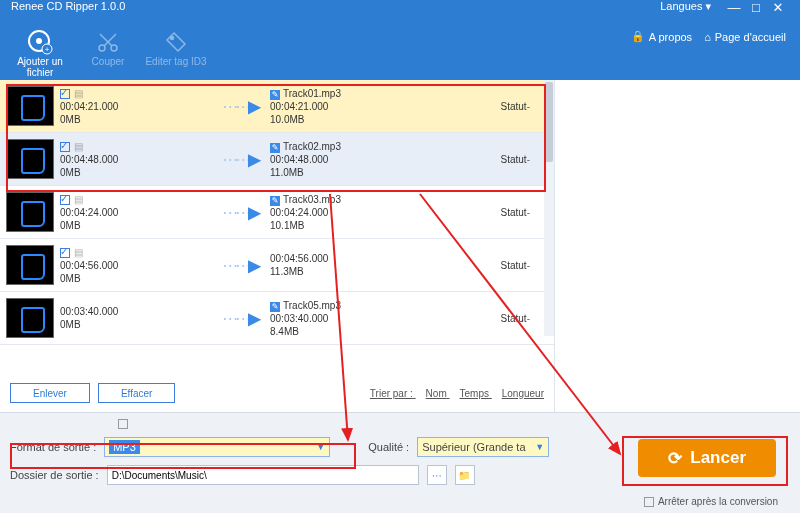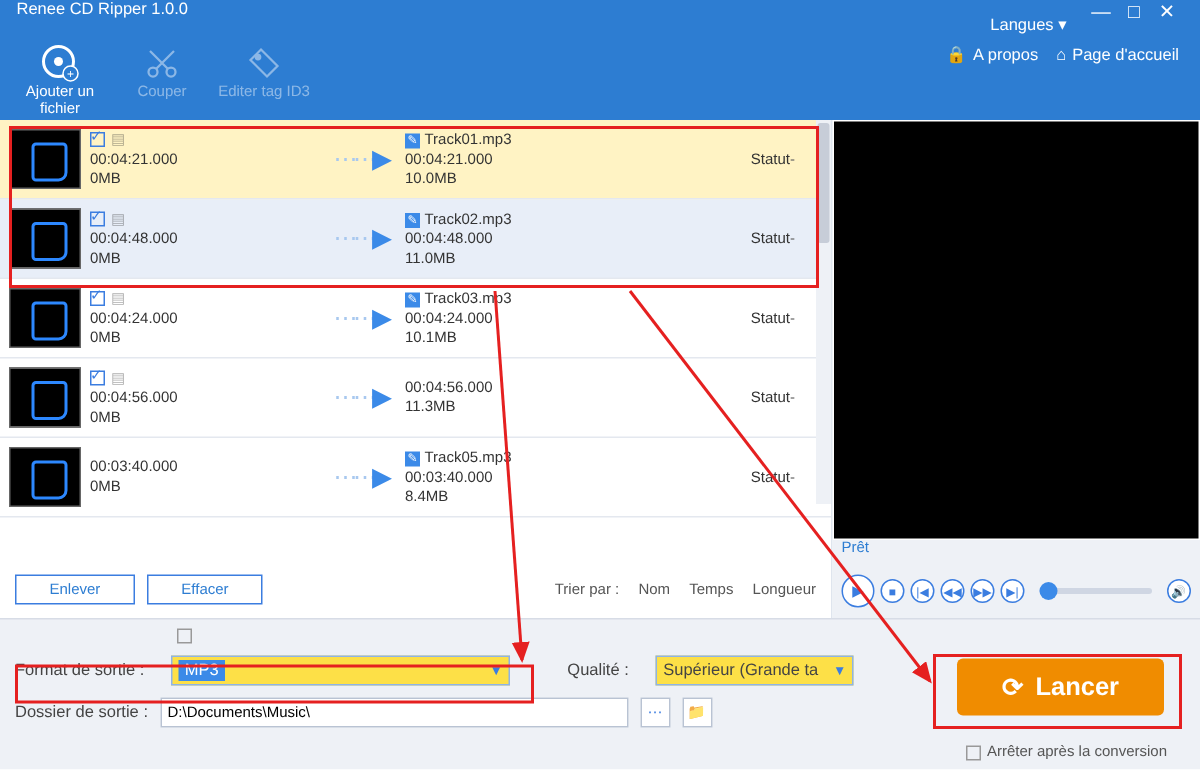--- a/index.html
+++ b/index.html
@@ -1,19 +1,19 @@
 <!DOCTYPE html>
 <html><head>
 <meta charset="utf-8">
 <style>
   * { box-sizing: border-box; margin: 0; padding: 0; font-family: "Segoe UI", Arial, sans-serif; }
   body { width: 800px; height: 513px; background: #fff; overflow: hidden; position: relative; }
   .titlebar { height: 24px; background: #2d7dd2; color: #fff; display: flex; padding: 0 11px; font-size: 11px; }
   .titlebar .title { flex: 1; }
-  .titlebar .lang { margin-right: 12px; cursor: pointer; margin-top: 10px; }
+  .titlebar .lang { margin-right: 12px; cursor: pointer; }
   .titlebar .winbtn { width: 22px; text-align: center; font-size: 13px; cursor: pointer; }
   .toolbar { height: 56px; background: #2d7dd2; display: flex; align-items: flex-start; color: #fff; font-size: 10px; padding-left: 6px; }
   .toolbtn { width: 68px; text-align: center; padding-top: 4px; cursor: pointer; }
   .toolbtn .ticon { height: 28px; display: flex; align-items: center; justify-content: center; }
   .toolbtn.dim { opacity: .45; }
   .toolbar .spacer { flex: 1; }
   .toolbar .rlinks { display: flex; align-items: center; gap: 12px; padding-right: 14px; padding-top: 6px; font-size: 11px; }
   .toolbar .rlinks span { display: flex; align-items: center; gap: 4px; cursor: pointer; }
 
   .main { display: flex; height: 332px; }
@@ -32,37 +32,37 @@
   .arrowico { width:60px; text-align:center; color:#a8c8ef; font-size:16px; letter-spacing:-3px;}
   .arrowico b{color:#3b8ae8;}
   .out { width:140px; line-height:1.3;}
   .out .edit{display:inline-block;width:10px;height:10px;background:#3b8ae8;color:#fff;font-size:8px;text-align:center;line-height:10px;margin-right:3px;}
   .statcol { flex:1; display:flex; justify-content:flex-end;}
   .statcol .lbl{color:#333;}
   .statcol .val{color:#666;margin-right:8px;}
 
   .listfoot { height:38px; display:flex; align-items:center; padding:0 10px; font-size:10px; color:#555; gap:8px;}
   .btn-sm { height:20px; border:1px solid #3b7de0;background:#fff;color:#2d7dd2;font-size:10px;padding:0 22px;cursor:pointer;}
-  .listfoot .sort{margin-left:auto;}
+  .listfoot .sort{margin-left:auto;text-decoration:underline;}
   .listfoot .sort span{margin-left:10px;}
 
   .preview { flex:1; display:flex; flex-direction:column; }
   .viewport { flex:1; background:#000; margin:1px;}
   .status { height:16px; font-size:10px; color:#2d7dd2; padding-left:6px; background:#eef1f6;}
   .player { height:36px; background:#eef1f6; display:flex; align-items:center; padding:0 6px; gap:4px;}
   .pbtn { width:16px;height:16px;border:1px solid #3b7de0;border-radius:50%;display:flex;align-items:center;justify-content:center;color:#3b7de0;font-size:8px;cursor:pointer;background:#fff;}
   .pbtn.big{width:22px;height:22px;font-size:10px;}
   .seek{flex:1;height:4px;background:#cfd6e3;border-radius:2px;margin:0 6px;position:relative;}
   .seek .dot{position:absolute;left:0;top:-4px;width:12px;height:12px;background:#3b8ae8;border-radius:50%;}
 
   .bottom { height:101px; background:#eef1f6; border-top:1px solid #d7dce6; padding:6px 10px; font-size:11px; color:#444;}
   .mergebox{margin-left:108px;display:flex;align-items:center;gap:5px;font-size:10px;}
   .mergebox .cb{width:10px;height:10px;border:1px solid #999;display:inline-block;}
   .rowb{display:flex;align-items:center;margin-top:8px;gap:8px;}
-  .sel{height:20px;border:1px solid #8db3e8;background:#fde047;font-size:11px;padding:0 4px;display:flex;align-items:center;justify-content:space-between;cursor:pointer;margin-left:10px;}
+  .sel{height:20px;border:1px solid #8db3e8;background:#fef9c3;font-size:11px;padding:0 4px;display:flex;align-items:center;justify-content:space-between;cursor:pointer;}
   .sel .dd{color:#3b7de0;font-size:9px;}
   .sel.fmt{width:226px;}
   .sel.fmt .txt{background:#3b8ae8;color:#fff;padding:1px 4px;}
   .sel.qual{width:132px;}
   .inp{height:20px;border:1px solid #b9c3d3;background:#fff;font-size:10px;padding:0 4px;width:312px;}
   .iconbtn{width:20px;height:20px;border:1px solid #b9c3d3;background:#fff;display:flex;align-items:center;justify-content:center;font-size:10px;color:#3b7de0;cursor:pointer;}
   .launch{position:absolute;right:24px;bottom:36px;width:138px;height:38px;background:#f08c00;border-radius:4px;color:#fff;font-size:17px;font-weight:bold;display:flex;align-items:center;justify-content:center;gap:8px;cursor:pointer;}
   .stopafter{position:absolute;right:22px;bottom:6px;font-size:10px;color:#555;display:flex;align-items:center;gap:4px;}
   .stopafter .cb{width:10px;height:10px;border:1px solid #999;}
 
@@ -222,36 +222,20 @@
     </div>
     <div class="listfoot">
       <button class="btn-sm">Enlever</button>
       <button class="btn-sm">Effacer</button>
       <div class="sort">
         <span>Trier par :</span>
         <span>Nom</span>
         <span>Temps</span>
         <span>Longueur</span>
       </div>
-    </div>
-  </div>
-  <div class="preview">
-    <div class="viewport"></div>
-    <div class="status">Prêt</div>
-    <div class="player">
-      <div class="pbtn big">▶</div>
-      <div class="pbtn">■</div>
-      <div class="pbtn">|◀</div>
-      <div class="pbtn">◀◀</div>
-      <div class="pbtn">▶▶</div>
-      <div class="pbtn">▶|</div>
-      <div class="seek">
-          <div class="dot"></div>
-        </div>
-      <div class="pbtn">🔊</div>
     </div>
   </div>
 </div>
 
 <div class="bottom">
   <div class="mergebox">
     <span class="cb"></span>
   </div>
   <div class="rowb">
     <span>Format de sortie :</span>

